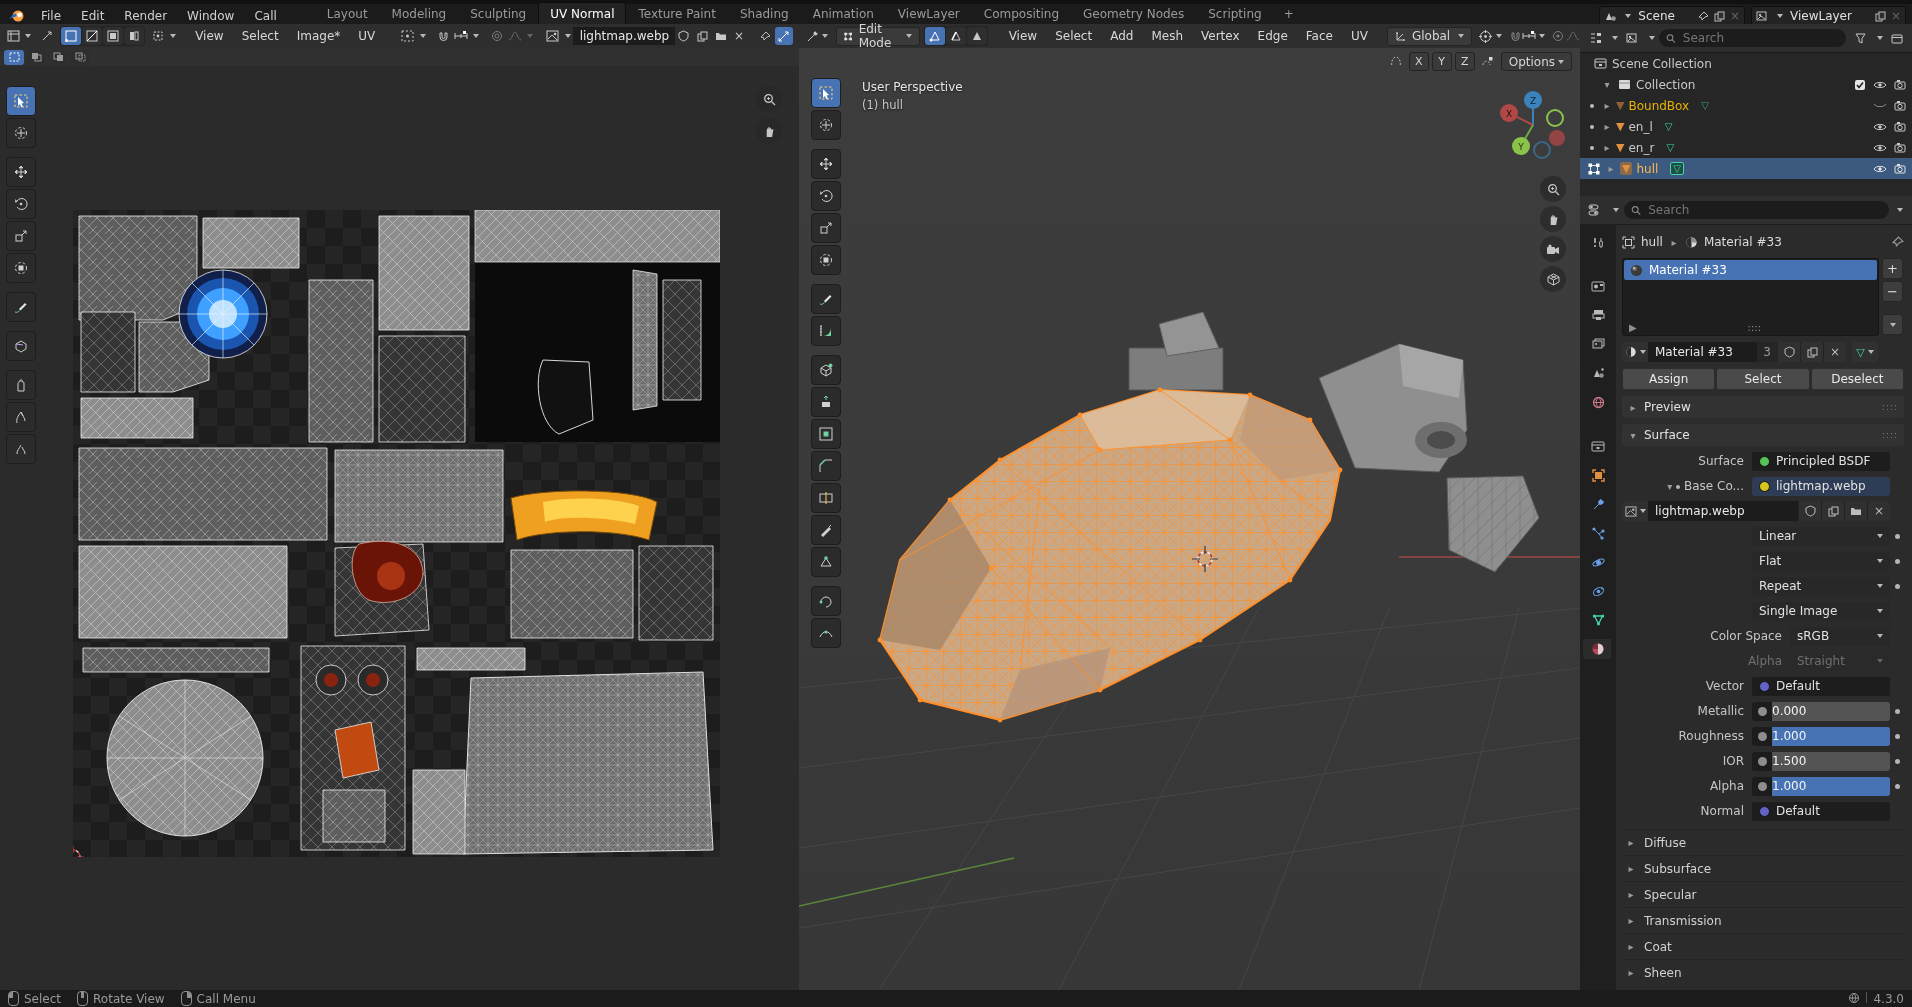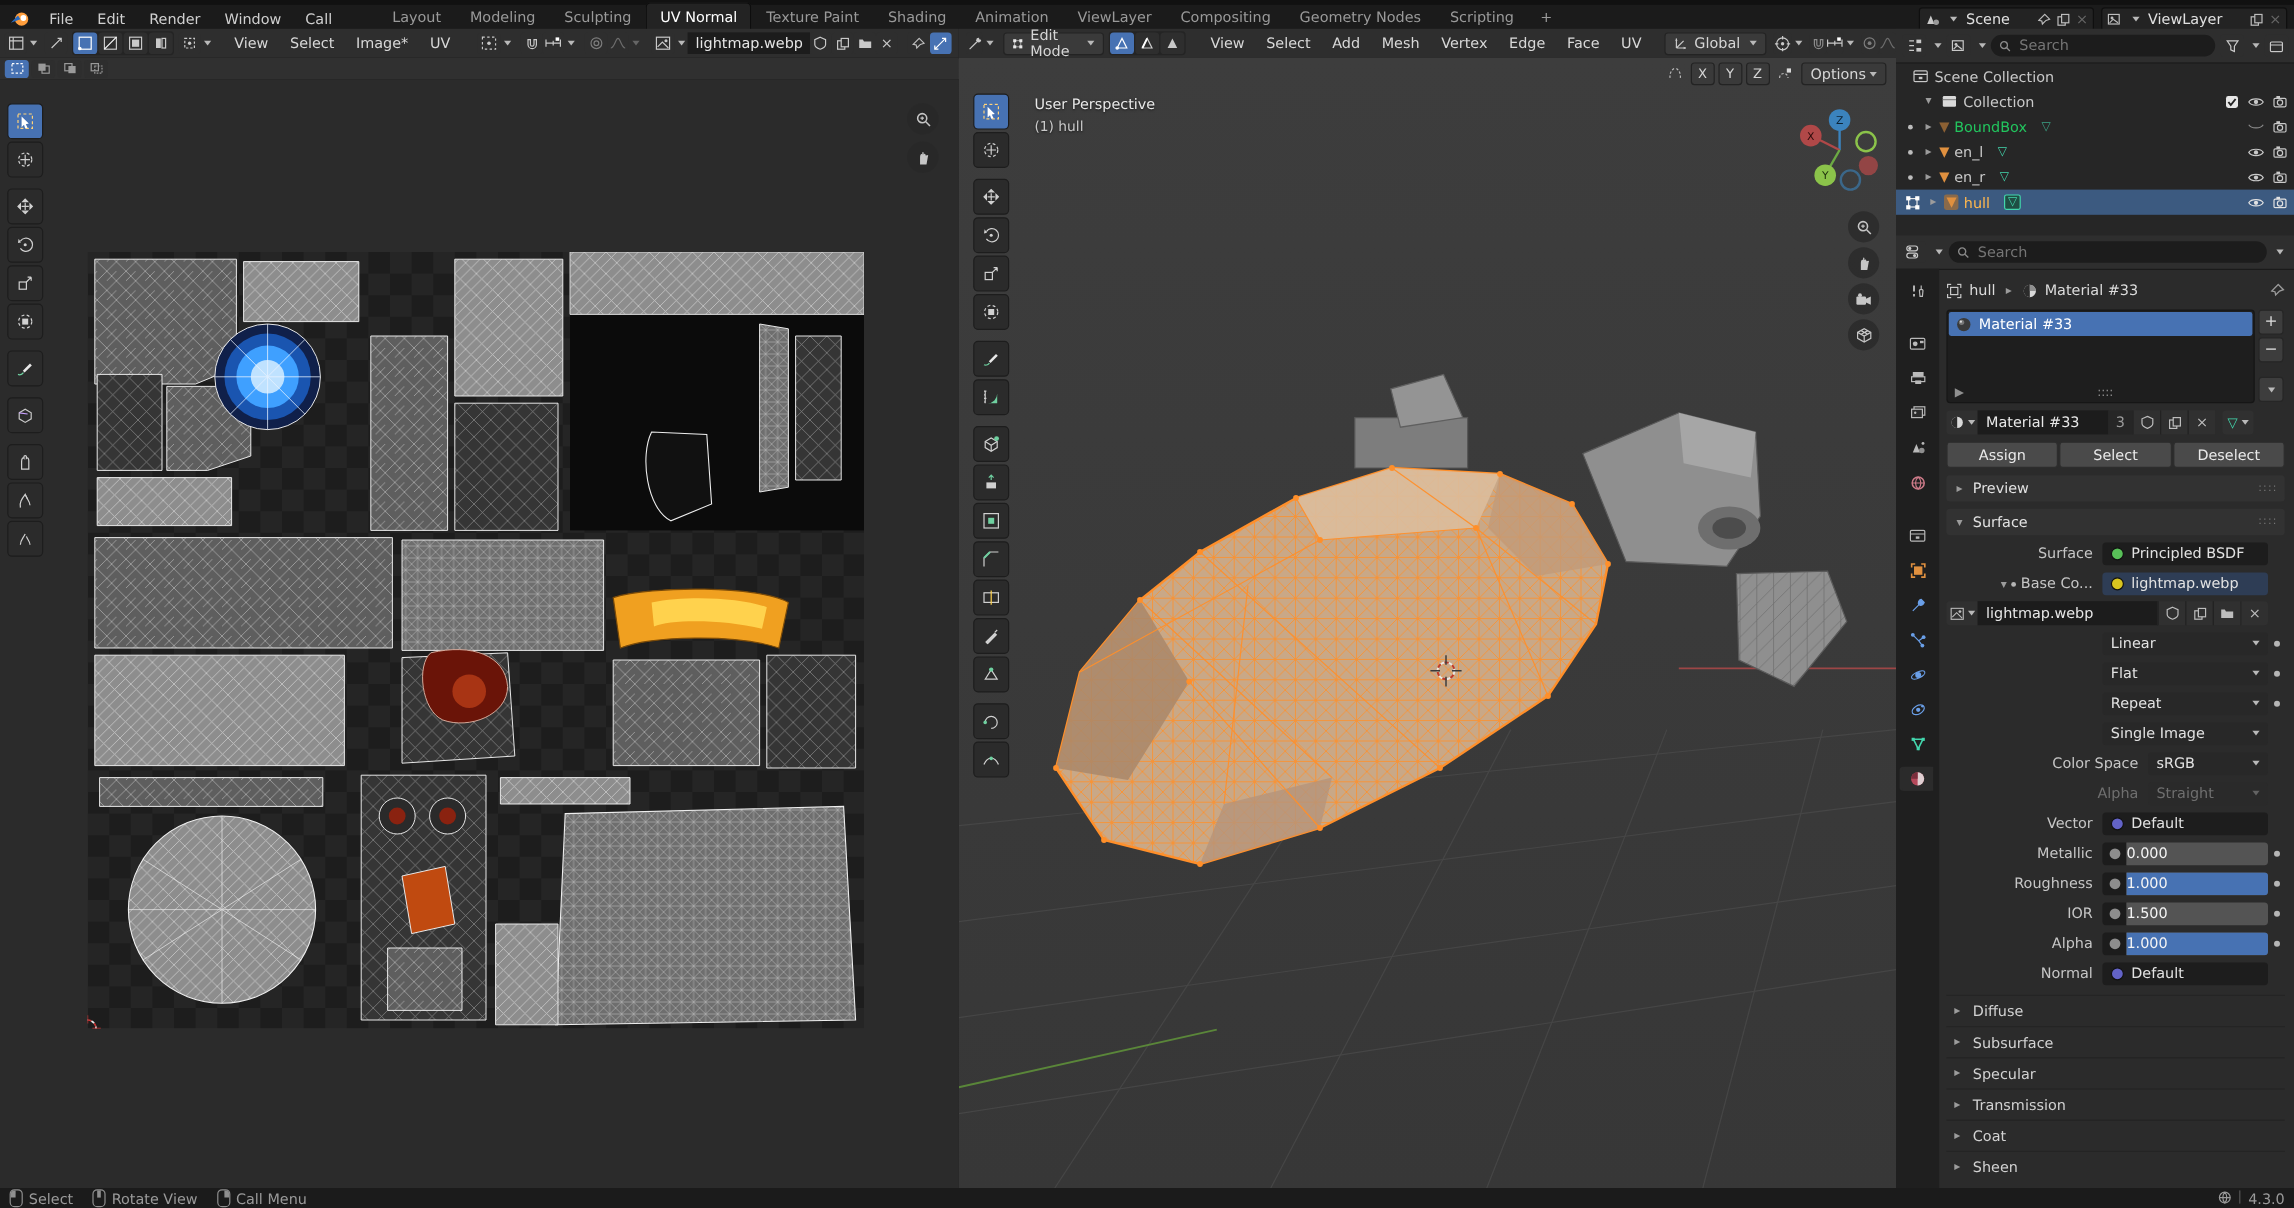--- a/index.html
+++ b/index.html
@@ -44,21 +44,21 @@
   .ovsub{color:#cacaca;font-size:11.5px;}
   
   #outliner{left:1580px;top:24px;width:332px;height:172px;background:#262626;border-bottom:1px solid #151515;}
   #outhdr{height:28px;background:#2e2e2e;border-bottom:1px solid #1a1a1a;display:flex;align-items:center;padding:0 5px;gap:4px;}
   .search{flex:1;display:flex;align-items:center;background:#1c1c1c;border-radius:10px;height:18px;padding:0 7px;gap:5px;}
   .search input{background:transparent;border:0;outline:0;color:#bdbdbd;font-family:inherit;font-size:12px;width:100%;}
   .orow{height:21px;display:flex;align-items:center;padding-left:6px;gap:4px;color:#c9c9c9;}
   .orow .rlab{flex:0 0 auto;}
   .orow .spacer{flex:1;}
   .orow.sel{background:#3c5a80;}
-  .dim{color:#22c55e;}
+  .dim{color:#eab308;}
   .oactive{color:#ffb84d;}
   .bullet{width:4px;height:4px;border-radius:50%;background:#bdbdbd;margin:0 4px;}
   .disc{color:#9c9c9c;font-size:10px;width:10px;text-align:center;}
   .meshtri{color:#e0903f;font-size:11px;}
   .datatri{color:#43d6ad;font-size:10px;}
   .rico{width:16px;display:flex;justify-content:center;}
   
   #props{left:1580px;top:196px;width:332px;height:794px;background:#2b2b2b;overflow:hidden;}
   #prophdr{height:28px;background:#2e2e2e;border-bottom:1px solid #1a1a1a;display:flex;align-items:center;padding:0 5px;gap:5px;}
   #ptabs{position:absolute;left:0;top:28px;width:36px;bottom:0;background:#1f1f1f;display:flex;flex-direction:column;align-items:center;padding-top:8px;gap:9px;}

